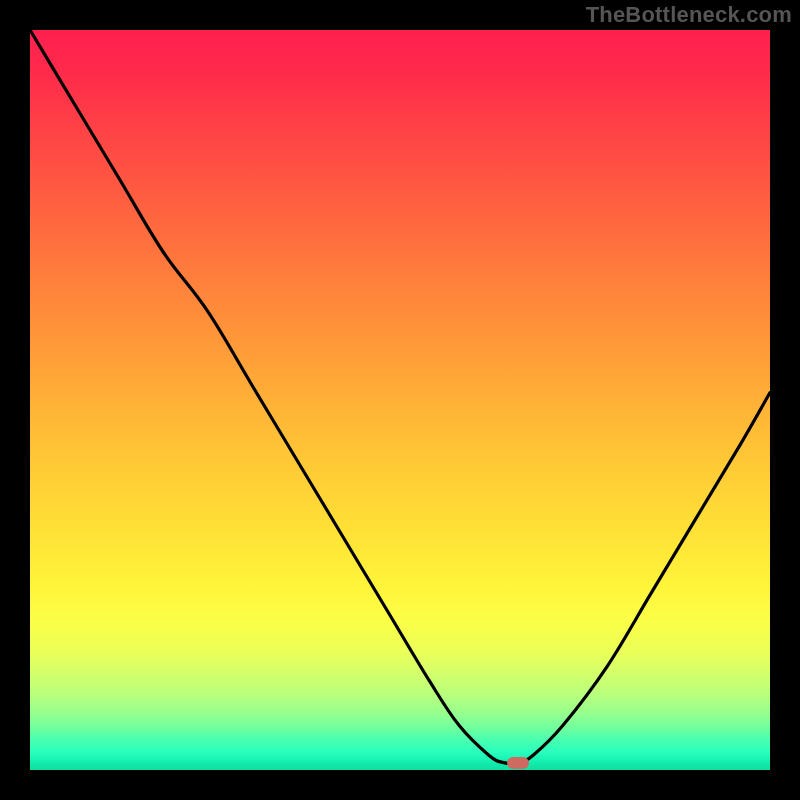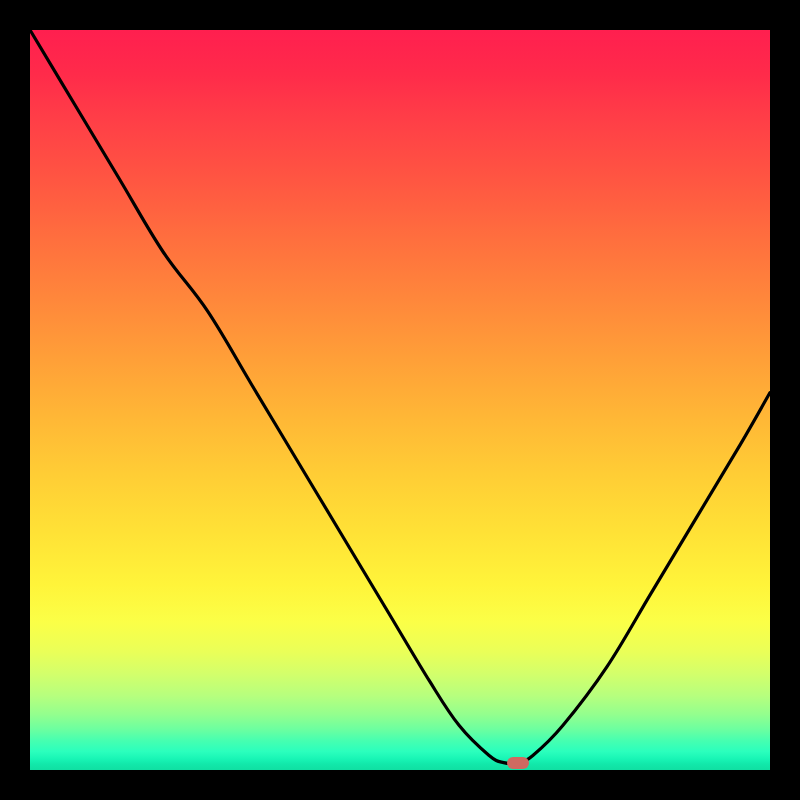--- a/index.html
+++ b/index.html
@@ -79,20 +79,21 @@
     background: #cf6a61;
     transform: translate(-50%, -50%);
     z-index: 3;
   }
 </style>
 </head>
 <body>
 
 <div class="frame">
 
+  <div class="watermark">TheBottleneck.com</div>
 
   <div class="plot">
     <div class="gradient"></div>
 
     <svg class="curve" viewBox="0 0 740 740" preserveAspectRatio="none">
       <path id="curve-path" fill="none" stroke="#000" stroke-width="3.2" stroke-linecap="round" stroke-linejoin="round" d="M 0.0 0.0 C 8.0 13.3, 28.4 47.4, 44.4 74.0 C 60.4 100.6, 72.8 121.4, 88.8 148.0 C 104.8 174.6, 117.2 198.0, 133.2 222.0 C 149.2 246.0, 161.6 257.2, 177.6 281.2 C 193.6 305.2, 206.0 328.6, 222.0 355.2 C 238.0 381.8, 250.4 402.6, 266.4 429.2 C 282.4 455.8, 294.8 476.6, 310.8 503.2 C 326.8 529.8, 339.2 550.6, 355.2 577.2 C 371.2 603.8, 386.3 629.9, 399.6 651.2 C 412.9 672.5, 418.5 682.3, 429.2 695.6 C 439.9 708.9, 450.8 718.5, 458.8 725.2 C 466.8 731.9, 468.3 731.3, 473.6 732.6 C 478.9 733.9, 483.1 733.9, 488.4 732.6 C 493.7 731.3, 495.2 731.9, 503.2 725.2 C 511.2 718.5, 519.5 711.6, 532.8 695.6 C 546.1 679.6, 561.2 660.4, 577.2 636.4 C 593.2 612.4, 605.6 589.0, 621.6 562.4 C 637.6 535.8, 650.0 515.0, 666.0 488.4 C 682.0 461.8, 697.1 437.0, 710.4 414.4 C 723.7 391.8, 734.7 371.9, 740.0 362.6"></path>
     </svg>
 
     <div class="marker" id="marker" style="left: 66%; top: 99%;"></div>
   </div>

